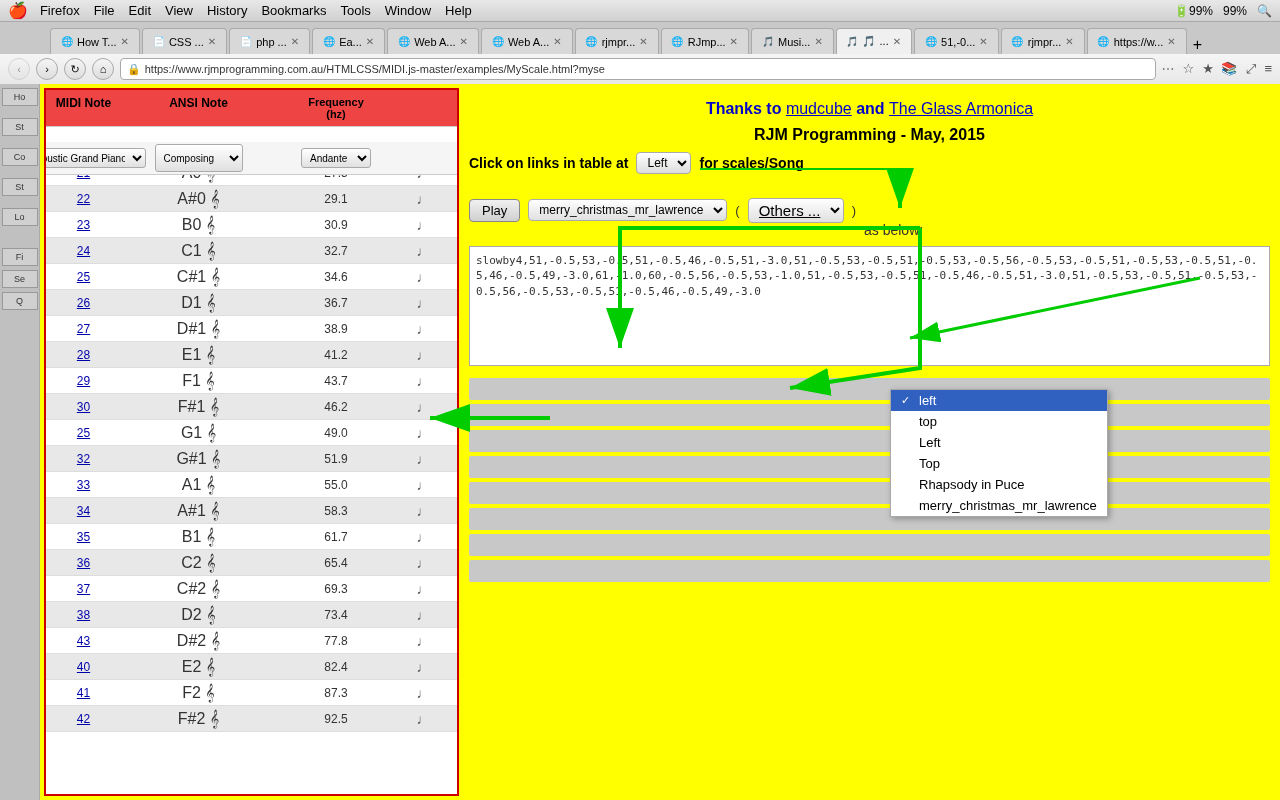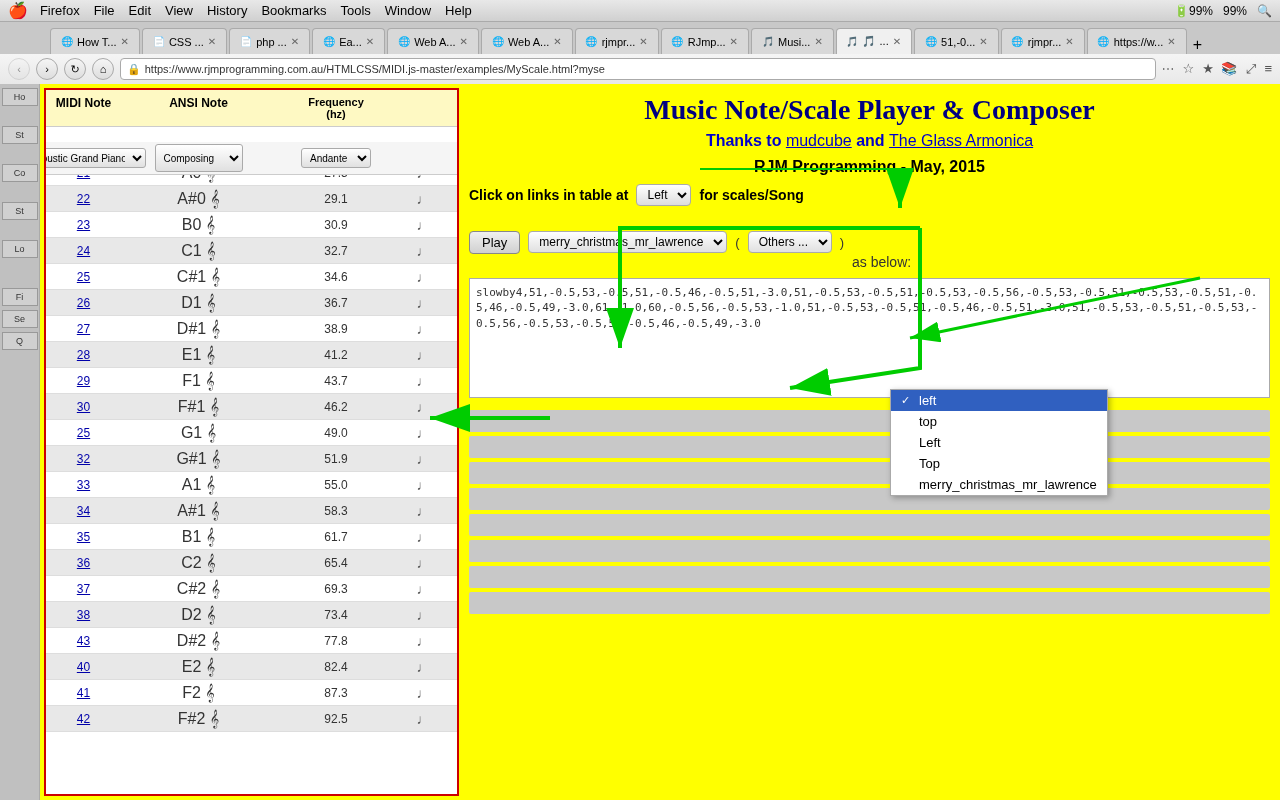--- a/index.html
+++ b/index.html
@@ -53,36 +53,36 @@
 
     
     .main-content {
       display: flex; height: calc(800px - 22px - 62px);
       background: yellow;
     }
 
     
     .left-nav {
       width: 40px; background: #c0c0c0; border-right: 1px solid #aaa;
-      display: flex; flex-direction: column; align-items: center; padding-top: 4px; gap: 20px;
+      display: flex; flex-direction: column; align-items: center; padding-top: 4px; gap: 12px;
     }
     .left-nav-item {
       width: 36px; height: 18px; font-size: 9px; background: #d0d0d0; border: 1px solid #999;
       display: flex; align-items: center; justify-content: center; cursor: pointer; color: #333;
     }
 
     
     .table-area {
       width: 415px; background: white; overflow-y: auto; border-right: 2px solid #cc0000;
       border-top: 2px solid #cc0000; border-left: 2px solid #cc0000; border-bottom: 2px solid #cc0000;
       margin: 4px 0 4px 4px;
     }
     .table-header-row {
       display: grid; grid-template-columns: 75px 155px 120px 55px;
-      background: #fef9c3; border-bottom: 1px solid #ccc; padding: 4px 0;
+      background: #ef4444; border-bottom: 1px solid #ccc; padding: 4px 0;
       position: sticky; top: 0; z-index: 10;
     }
     .th { font-size: 12px; font-weight: bold; text-align: center; padding: 2px; }
     .th.freq { font-size: 11px; }
 
     .controls-row {
       display: grid; grid-template-columns: 75px 155px 120px 55px;
       background: #f5f5f5; border-bottom: 1px solid #ccc; padding: 2px 0;
       position: sticky; top: 52px; z-index: 10;
     }
@@ -139,22 +139,22 @@
     }
 
     .song-select {
       padding: 2px 6px; font-size: 12px; background: linear-gradient(to bottom, #fff, #e0e0e0);
       border: 1px solid #aaa; border-radius: 4px;
     }
 
     .paren-label { font-size: 13px; color: #333; }
 
     .others-select {
-      padding: 2px 6px; font-size: 12px; background: linear-gradient(to bottom, #fff, #e0e0e0);
-      border: 1px solid #aaa; border-radius: 4px;
+      padding: 2px 6px; font-size: 15px; background: linear-gradient(to bottom, #fff, #e0e0e0);
+      border: 1px solid #aaa; border-radius: 4px; text-decoration: underline;
     }
 
     .as-below { font-size: 14px; color: #333; margin-top: 40px; }
 
     .text-area-section {
       background: white; border: 1px solid #aaa; padding: 6px; font-size: 11px;
       font-family: monospace; min-height: 120px; color: #333; line-height: 1.4;
       word-break: break-all;
     }
 
@@ -466,21 +466,20 @@
     <div class="td note">F#2 𝄞</div>
     <div class="td freq-val">92.5</div>
     <div class="td play-btn">♩</div>
   </div>
       </div>
   </div>
 
   <div class="right-area">
 
     <div class="title-section">
-      <div class="main-title">Music Note/Scale Player &amp; Composer</div>
       <div class="subtitle">
         <strong>Thanks to </strong>
         <a href="#">mudcube</a>
         <strong> and </strong>
         <a href="#">The Glass Armonica</a>
       </div>
       <div class="credit">RJM Programming - May, 2015</div>
     </div>
 
     <div class="controls-section">
@@ -534,20 +533,24 @@
     <div class="dropdown-item">
       <span class="check"></span>
       <span>Left</span>
     </div>
     <div class="dropdown-item">
       <span class="check"></span>
       <span>Top</span>
     </div>
     <div class="dropdown-item">
       <span class="check"></span>
+      <span>Rhapsody in Puce</span>
+    </div>
+    <div class="dropdown-item">
+      <span class="check"></span>
       <span>merry_christmas_mr_lawrence</span>
     </div>
   </div>
 
   <svg style="position:absolute; top:84px; left:420px; width:860px; height:630px; pointer-events:none;">
 
     <defs>
       <marker id="arrowhead" markerWidth="10" markerHeight="7" refX="10" refY="3.5" orient="auto">
         <polygon points="0 0, 10 3.5, 0 7" fill="#00cc00"></polygon>
       </marker>

